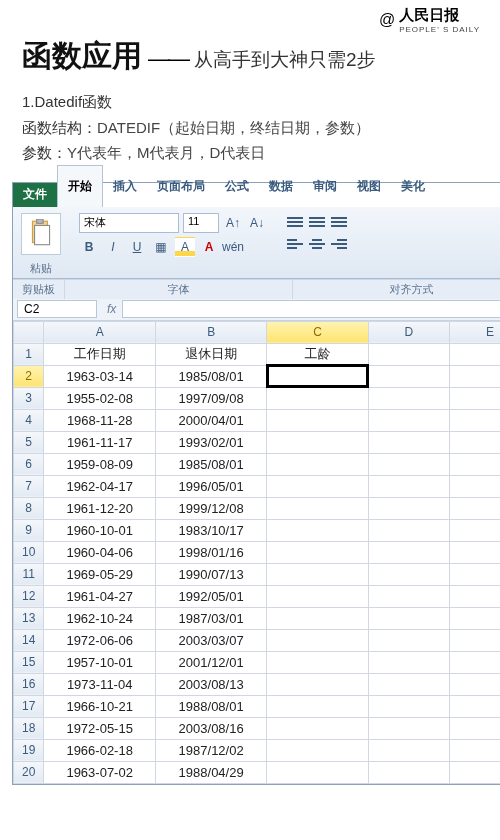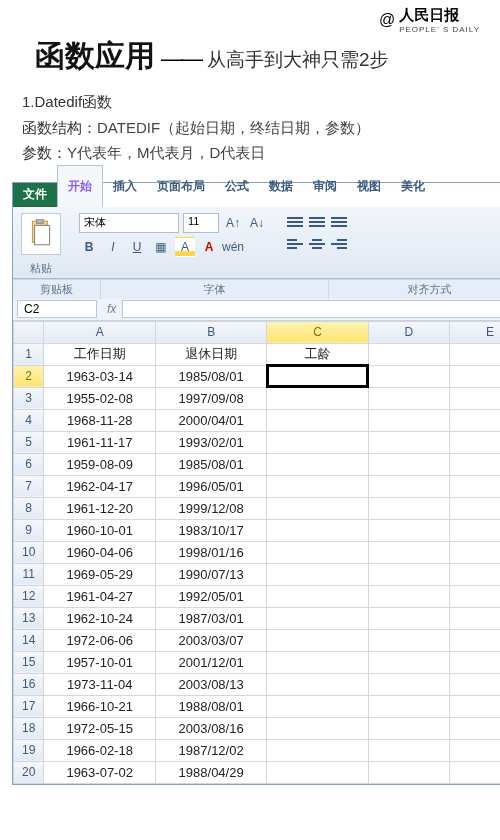--- a/index.html
+++ b/index.html
@@ -1,32 +1,32 @@
 <!DOCTYPE html>
 <html><head>
 <meta charset="utf-8">
 <style>
   * { margin: 0; padding: 0; box-sizing: border-box; }
   body { width: 500px; height: 840px; background: #fff; font-family: "Microsoft YaHei", Arial, sans-serif; overflow: hidden; }
   .brand { position: absolute; top: 6px; right: 20px; display: flex; align-items: center; gap: 4px; }
   .brand-cn { font-size: 15px; font-weight: bold; }
   .brand-en { font-size: 8px; letter-spacing: 1px; color: #444; }
-  .hdr { padding: 36px 22px 4px 22px; margin-left: 13px; }
+  .hdr { padding: 36px 22px 4px 22px; }
   .title-line { display: flex; align-items: baseline; gap: 6px; }
   .title-main { font-size: 30px; font-weight: 900; color: #111; }
   .title-dash { font-size: 22px; letter-spacing: -2px; }
   .title-sub { font-size: 19px; color: #333; }
   .sec { padding: 8px 22px 0 22px; font-size: 15px; color: #444; line-height: 1.7; }
   .sec .fn { color: #333; }
   .sec .lab { color: #333; }
   .excel { margin: 16px 0 0 12px; width: 520px; border: 1px solid #8ba2bb; background: #fff; font-family: "SimSun", Arial, sans-serif; font-size: 12px; }
   .ribbon-tabs { background: #fff; display: flex; align-items: flex-end; height: 24px; font-size: 12px; }
   .tab { padding: 12px 10px; color: #3b5b7e; cursor: default; font-weight: bold; }
   .tab.file { background: #1e7145; color: #fff; height: 24px; display: flex; align-items: center; }
-  .tab.active { background: #f5f8fb; border: 1px solid #b4c4d6; border-bottom: none; color: #8b5cf6; }
+  .tab.active { background: #f5f8fb; border: 1px solid #b4c4d6; border-bottom: none; color: #000000; }
   .ribbon { background: linear-gradient(#f2f6fb,#dfe8f3); border-bottom: 1px solid #a6bad0; padding: 6px 8px 2px 8px; display: flex; gap: 18px; }
   .rgroup { display: flex; flex-direction: column; align-items: center; gap: 4px; }
   .clip { width: 40px; height: 42px; border: 1px solid #bcd; background: #fff; display: flex; align-items: center; justify-content: center; }
   .clip svg { width: 26px; height: 30px; }
   .glabel { font-size: 11px; color: #5a7290; padding-top: 2px; }
   .font-box { display: flex; flex-direction: column; gap: 4px; }
   .font-row { display: flex; gap: 4px; align-items: center; }
   .sel { border: 1px solid #a9bdd4; background: #fff; height: 20px; font-size: 11px; padding: 1px 4px; }
   .btn { width: 20px; height: 20px; border: 1px solid transparent; display: flex; align-items: center; justify-content: center; font-size: 12px; color: #3b5b7e; }
   .align-box { display: flex; flex-direction: column; gap: 4px; }
@@ -165,21 +165,21 @@
           <div class="abox">
               <span style="width:60%;margin-left:auto"></span>
               <span></span>
               <span style="width:60%;margin-left:auto"></span>
             </div>
         </div>
       </div>
     </div>
   </div>
   <div class="groupbar">
-    <div style="width:88px">剪贴板</div>
+    <div style="width:52px">剪贴板</div>
     <div style="width:228px">字体</div>
     <div style="flex:1">对齐方式</div>
   </div>
 
   <div class="namebox-row">
     <div class="namebox">C2</div>
     <span class="fx">fx</span>
     <div class="fxbar"></div>
   </div>
 

